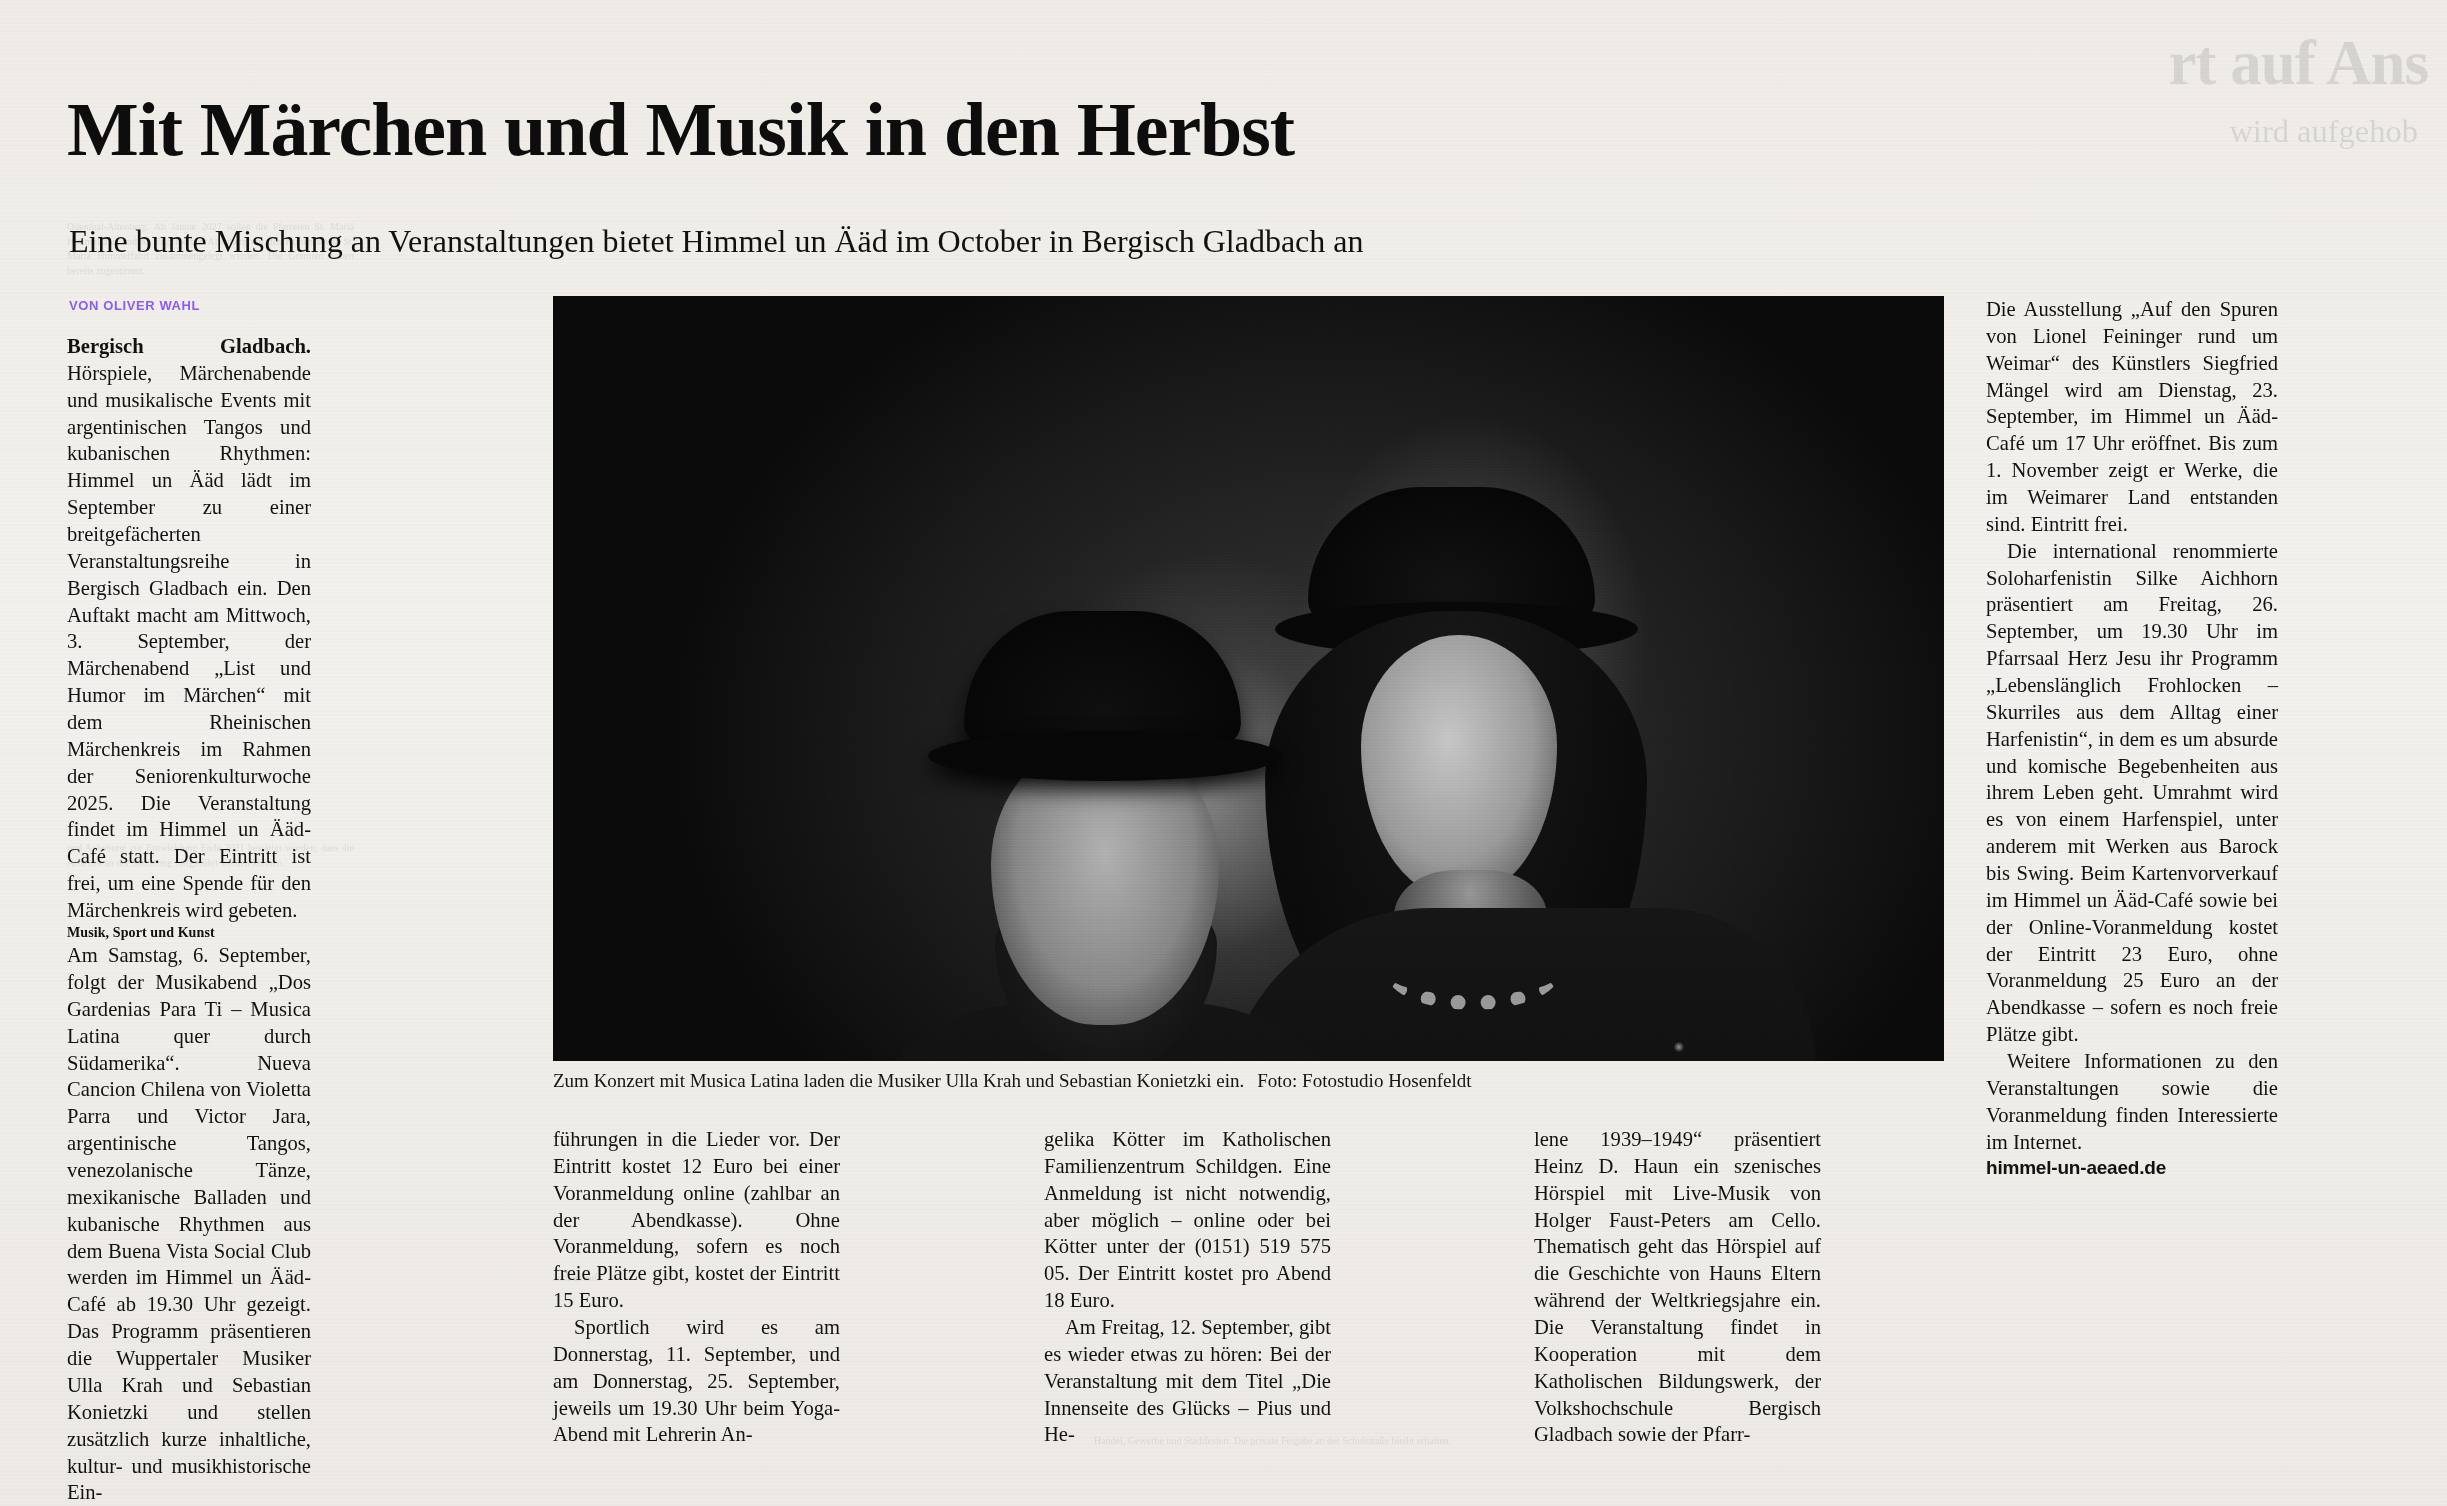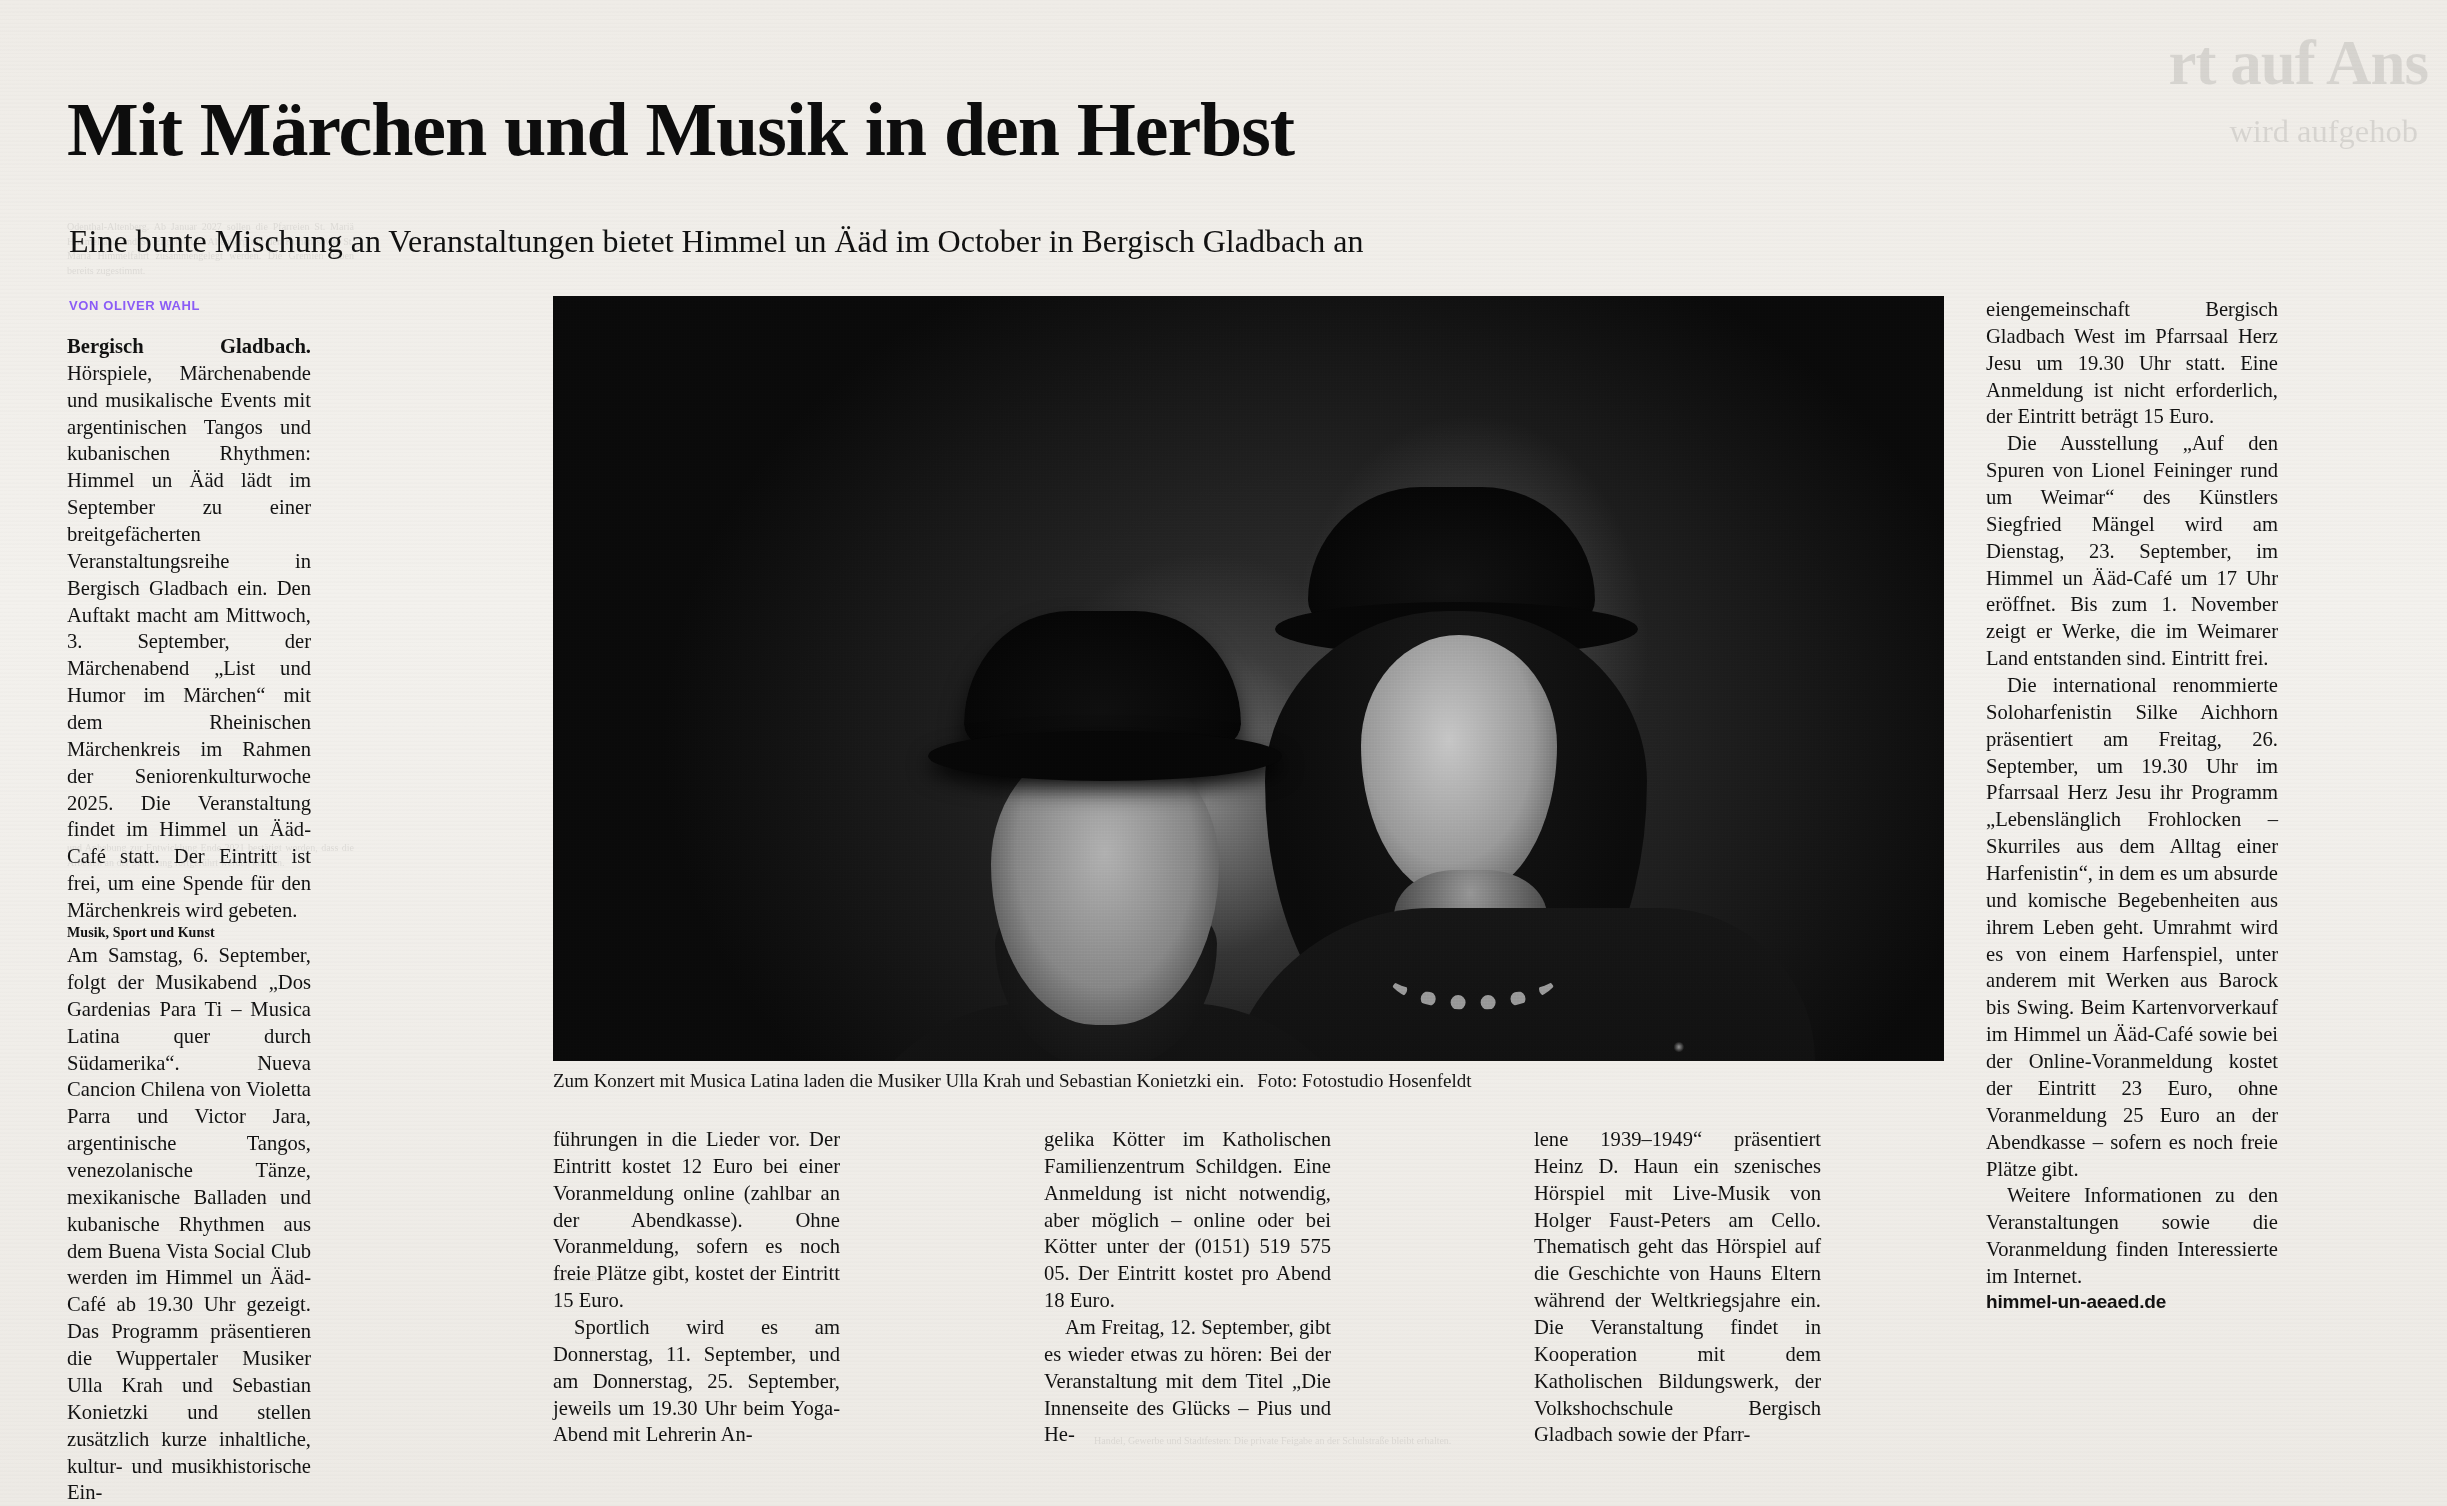--- a/index.html
+++ b/index.html
@@ -339,21 +339,20 @@
   <div class="col" id="col-b">
     <p>gelika Kötter im Katholischen Familienzentrum Schildgen. Eine Anmeldung ist nicht notwendig, aber möglich – online oder bei Kötter unter der (0151) 519 575 05. Der Eintritt kostet pro Abend 18 Euro.</p>
     <p>Am Freitag, 12. September, gibt es wieder etwas zu hören: Bei der Veranstaltung mit dem Titel „Die Innenseite des Glücks – Pius und He-</p>
   </div>
 
   <div class="col" id="col-c">
     <p>lene 1939–1949“ präsentiert Heinz D. Haun ein szenisches Hörspiel mit Live-Musik von Holger Faust-Peters am Cello. Thematisch geht das Hörspiel auf die Geschichte von Hauns Eltern während der Weltkriegsjahre ein. Die Veranstaltung findet in Kooperation mit dem Katholischen Bildungswerk, der Volkshochschule Bergisch Gladbach sowie der Pfarr-</p>
   </div>
 
   <div class="col" id="col-right">
-    <p>eiengemeinschaft Bergisch Gladbach West im Pfarrsaal Herz Jesu um 19.30 Uhr statt. Eine Anmeldung ist nicht erforderlich, der Eintritt beträgt 15 Euro.</p>
     <p>Die Ausstellung „Auf den Spuren von Lionel Feininger rund um Weimar“ des Künstlers Siegfried Mängel wird am Dienstag, 23. September, im Himmel un Ääd-Café um 17 Uhr eröffnet. Bis zum 1. November zeigt er Werke, die im Weimarer Land entstanden sind. Eintritt frei.</p>
     <p>Die international renommierte Soloharfenistin Silke Aichhorn präsentiert am Freitag, 26. September, um 19.30 Uhr im Pfarrsaal Herz Jesu ihr Programm „Lebenslänglich Frohlocken – Skurriles aus dem Alltag einer Harfenistin“, in dem es um absurde und komische Begebenheiten aus ihrem Leben geht. Umrahmt wird es von einem Harfenspiel, unter anderem mit Werken aus Barock bis Swing. Beim Kartenvorverkauf im Himmel un Ääd-Café sowie bei der Online-Voranmeldung kostet der Eintritt 23 Euro, ohne Voranmeldung 25 Euro an der Abendkasse – sofern es noch freie Plätze gibt.</p>
     <p>Weitere Informationen zu den Veranstaltungen sowie die Voranmeldung finden Interessierte im Internet.</p>
     <p class="weburl">himmel-un-aeaed.de</p>
   </div>
 
 </div>
 
 
 </body></html>

